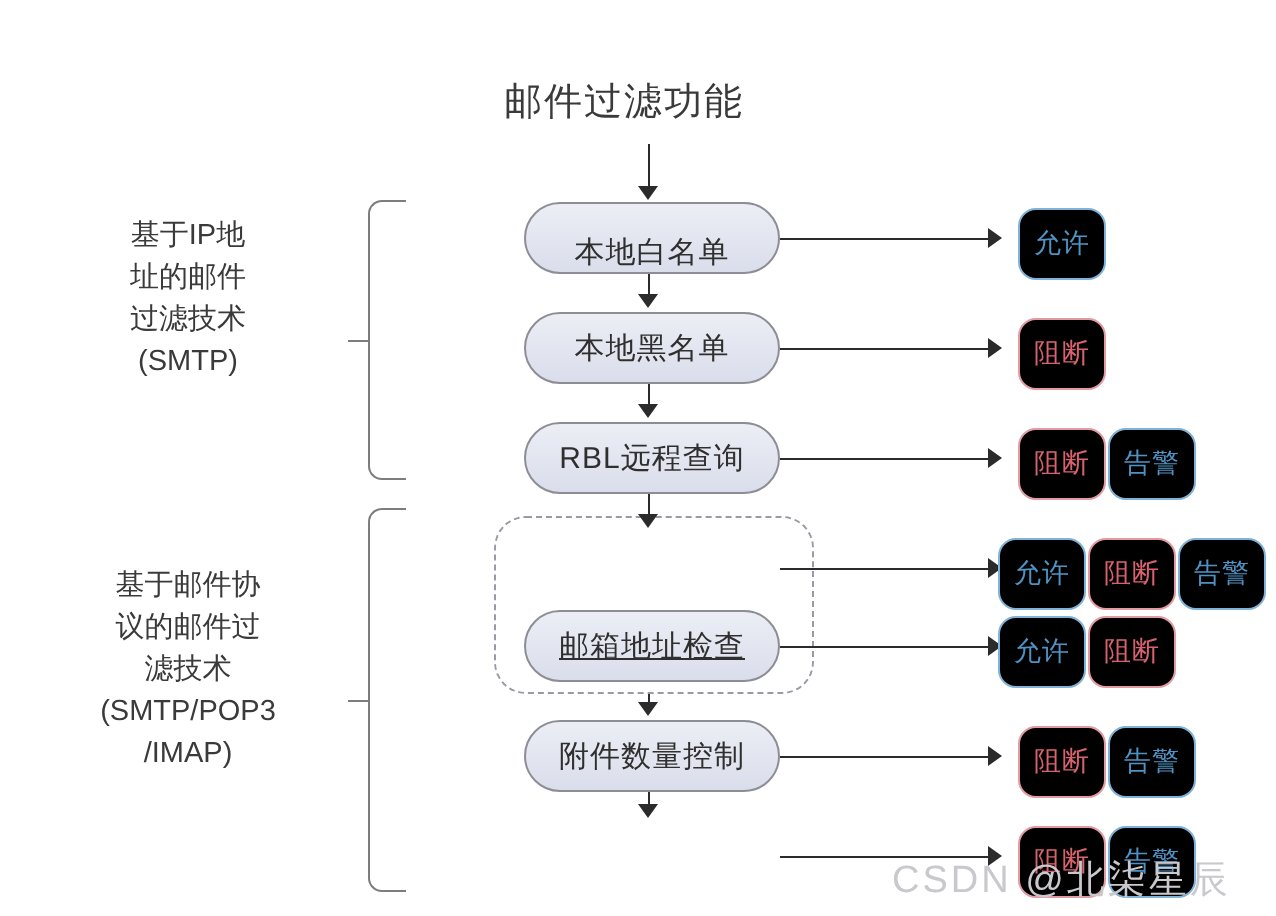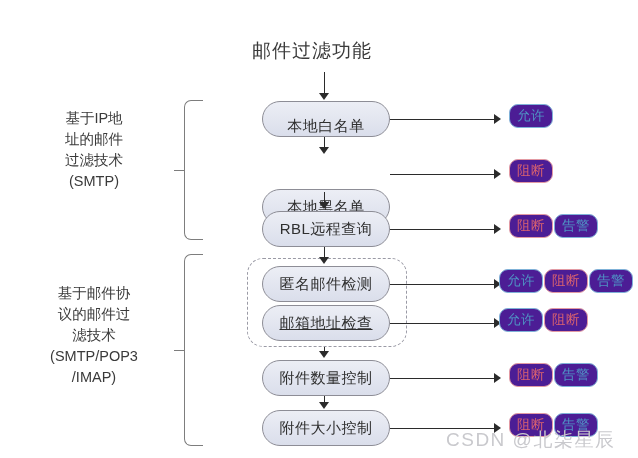--- a/index.html
+++ b/index.html
@@ -81,21 +81,21 @@
     display: flex;
     align-items: center;
     justify-content: center;
     font-size: 15px;
     color: #2f2f2f;
     box-sizing: border-box;
     letter-spacing: 0.5px;
     white-space: nowrap;
   }
   #node-0 { top: 101px; align-items: flex-end; }
-  #node-1 { top: 156px; margin-top: 33px; }
+  #node-1 { top: 156px; }
   #node-2 { top: 211px; }
   #node-3 { top: 266px; }
   #node-4 { top: 305px; text-decoration: underline; }
   #node-5 { top: 360px; }
   #node-6 { top: 410px; }
 
   
   #dashed-box {
     left: 247px;
     top: 258px;
@@ -127,26 +127,26 @@
   }
   .hhead {
     width: 0; height: 0;
     border-top: 5px solid transparent;
     border-bottom: 5px solid transparent;
     border-left: 7px solid #2b2b2b;
   }
 
   
   .tag {
-    height: 24px;
+    height: 36px;
     min-width: 42px;
     padding: 0 7px;
     border-radius: 9px;
     border: 1.2px solid #7fb2d8;
-    background: #4c1d95;
+    background: #000000;
     display: flex;
     align-items: center;
     justify-content: center;
     font-size: 13.5px;
     color: #4f93c4;
     box-sizing: border-box;
     white-space: nowrap;
     letter-spacing: 0.5px;
   }
   .tag.red {
@@ -193,32 +193,26 @@
 
   <div class="abs node" id="node-0">
       <span>本地白名单</span>
     </div>
   <div class="abs node" id="node-1">
       <span>本地黑名单</span>
     </div>
   <div class="abs node" id="node-2">
       <span>RBL远程查询</span>
     </div>
-  <div class="abs node" id="node-3">
-      <span>匿名邮件检测</span>
-    </div>
   <div class="abs node" id="node-4">
       <span>邮箱地址检查</span>
     </div>
   <div class="abs node" id="node-5">
       <span>附件数量控制</span>
     </div>
-  <div class="abs node" id="node-6">
-      <span>附件大小控制</span>
-    </div>
 
   <div class="abs vline" style="top:137px; height:12px;"></div>
   <div class="abs vhead" style="top:147px;"></div>
 
   <div class="abs vline" style="top:192px; height:12px;"></div>
   <div class="abs vhead" style="top:202px;"></div>
 
   <div class="abs vline" style="top:247px; height:12px;"></div>
   <div class="abs vhead" style="top:257px;"></div>
 

